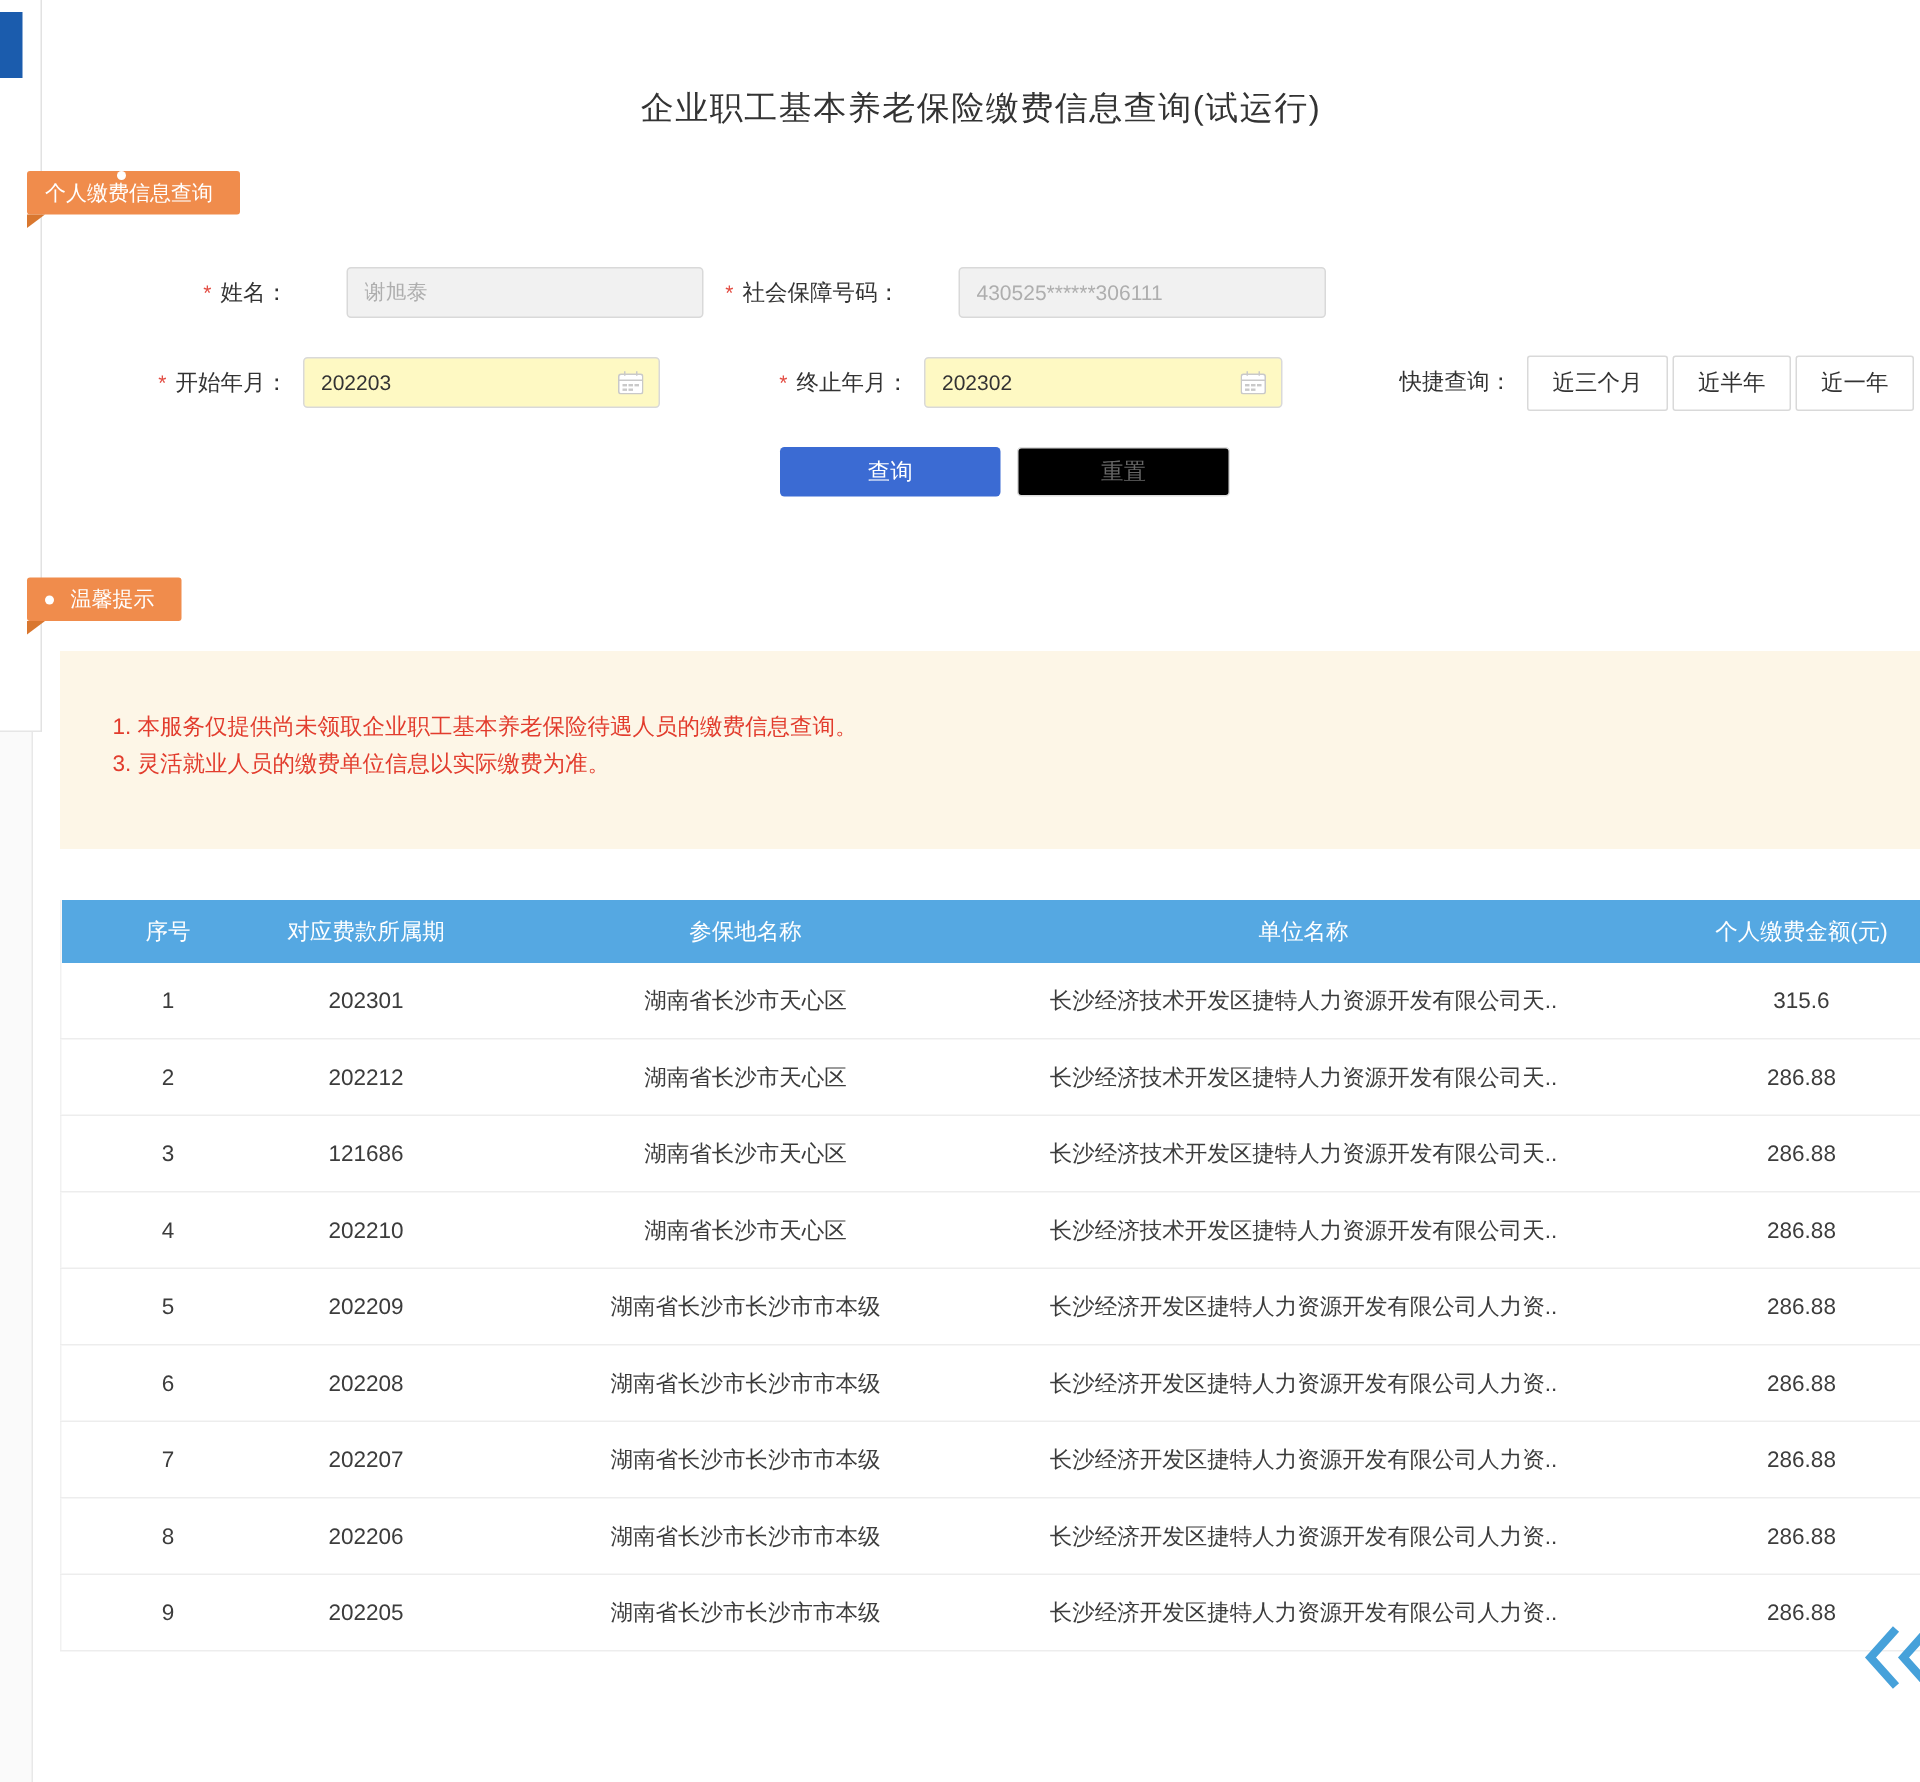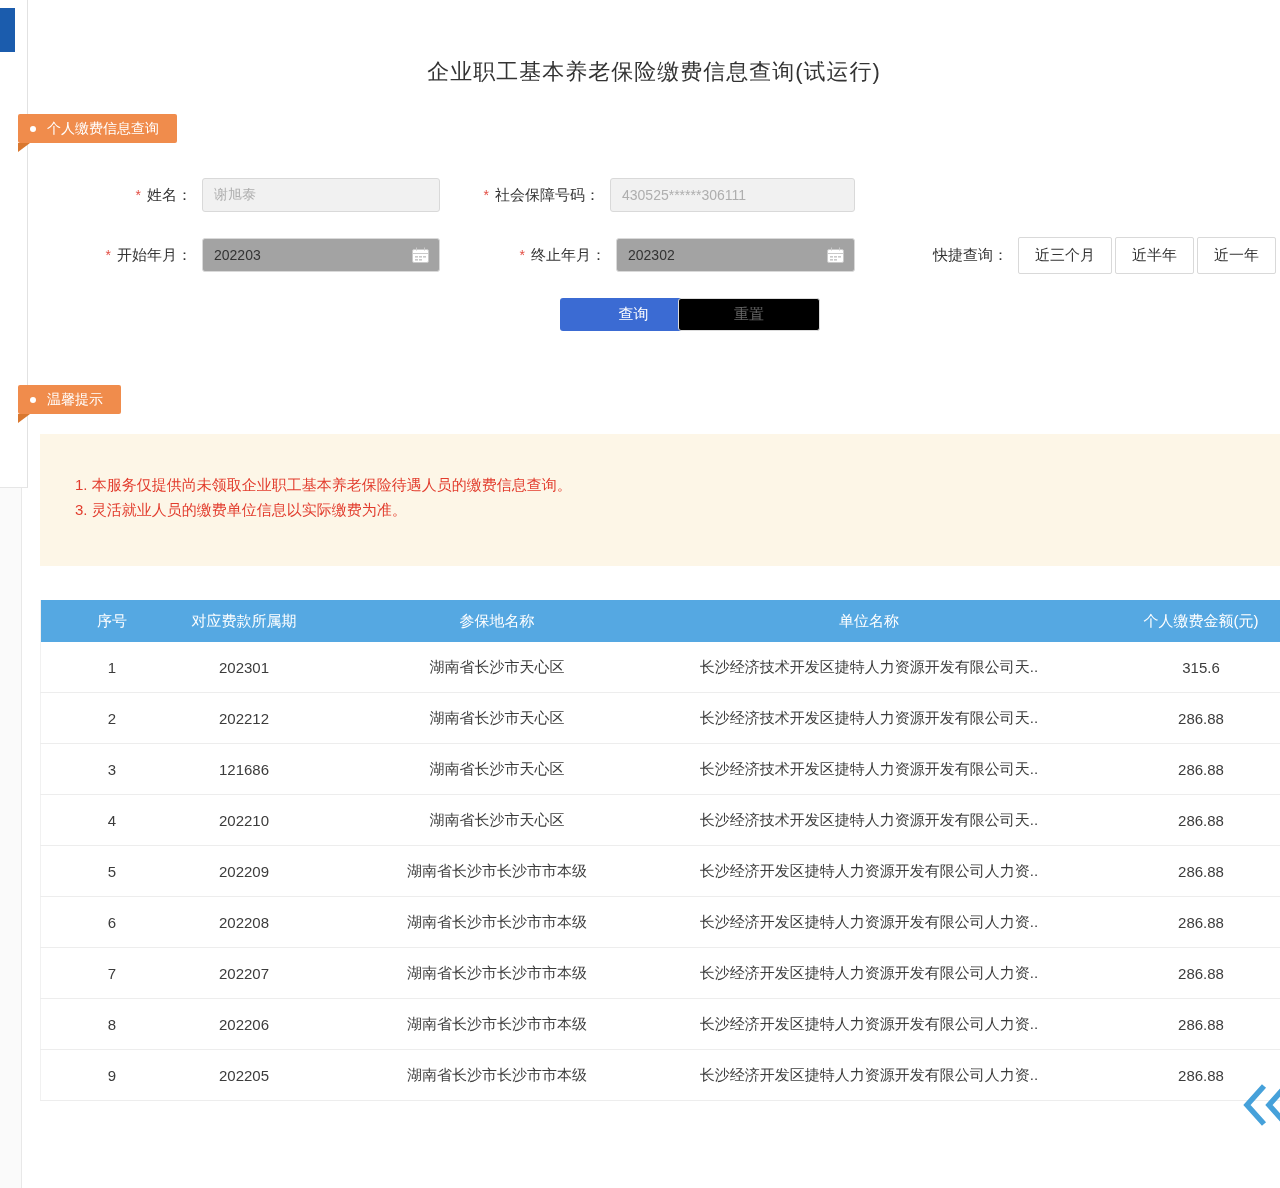--- a/index.html
+++ b/index.html
@@ -17,38 +17,38 @@
   .blue-block{position:absolute;left:0;top:8px;width:15px;height:44px;background:#1b5cad;}
 
   .page-title{position:absolute;left:28px;right:0;top:57px;text-align:center;font-size:22px;color:#333;letter-spacing:1px;}
 
   
   .ribbon{position:absolute;left:18px;height:29px;background:#f08c4c;color:#fff;font-size:14px;
           display:flex;align-items:center;padding:0 18px 0 12px;border-radius:2px;}
   .ribbon .dot{width:6px;height:6px;border-radius:50%;background:#fff;margin-right:11px;}
   .ribbon::after{content:"";position:absolute;left:0;top:100%;width:0;height:0;
                  border-top:9px solid #d9772f;border-right:12px solid transparent;}
-  .ribbon-query{top:114px;}
+  .ribbon-query{top:114px;flex-direction:column;}
   .ribbon-tips{top:385px;}
 
   
   .form-label{position:absolute;height:34px;line-height:34px;font-size:15px;color:#333;text-align:right;white-space:nowrap;}
   .req{color:#e34d43;margin-right:6px;font-size:14px;}
   .text-input{position:absolute;height:34px;box-sizing:border-box;border:1px solid #d9d9d9;border-radius:3px;
-              font-size:14px;padding:0 30px 0 11px;font-family:inherit;background:#a3a3a3;color:#333;outline:none;}
-  .input-disabled{background:#f1f1f1;color:#aeaeae;padding-right:11px;}
+              font-size:14px;padding:0 30px 0 11px;font-family:inherit;background:#fef9c3;color:#333;outline:none;}
+  .input-disabled{background:#f1f1f1;color:#aeaeae;padding-right:11px;margin-left:29px;}
   .cal-icon{position:absolute;width:17px;height:16px;}
 
   .quick-label{position:absolute;left:933px;top:238px;height:34px;line-height:34px;font-size:15px;color:#333;}
   .quick-group{position:absolute;left:1018px;top:237px;display:flex;gap:3px;}
   .quick-btn{height:37px;box-sizing:border-box;border:1px solid #d9d9d9;background:#fff;font-size:15px;color:#333;
              padding:0 16px;border-radius:2px;font-family:inherit;cursor:pointer;}
 
   .btn-query{position:absolute;left:520px;top:298px;width:147px;height:33px;background:#3b6bd3;color:#fff;
-             border:none;border-radius:3px;font-size:15px;font-family:inherit;cursor:pointer;margin-left:40px;}
+             border:none;border-radius:3px;font-size:15px;font-family:inherit;cursor:pointer;}
   .btn-reset{position:absolute;left:678px;top:298px;width:142px;height:33px;background:#000000;color:#666;
              border:1px solid #dcdcdc;border-radius:3px;font-size:15px;font-family:inherit;cursor:pointer;}
 
   
   .notice{position:absolute;left:40px;top:434px;width:1240px;height:132px;background:#fdf6e7;box-sizing:border-box;
           padding:38px 20px 0 35px;}
   .notice-line{font-size:15px;color:#e23c2d;line-height:25px;}
 
   
   .data-table{position:absolute;left:40px;top:600px;width:1240px;border-collapse:collapse;table-layout:fixed;

